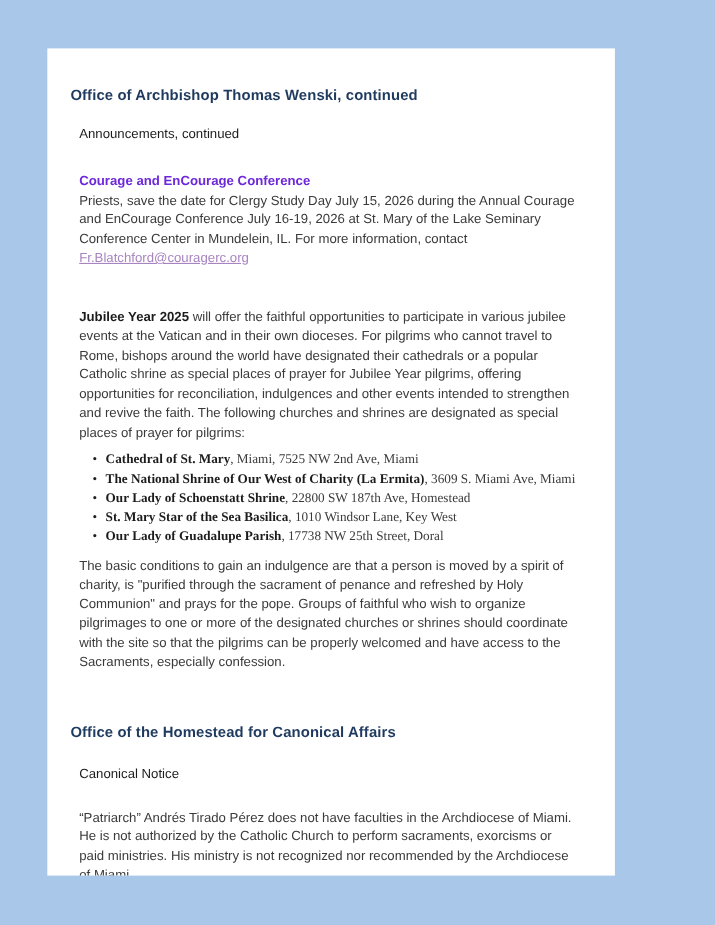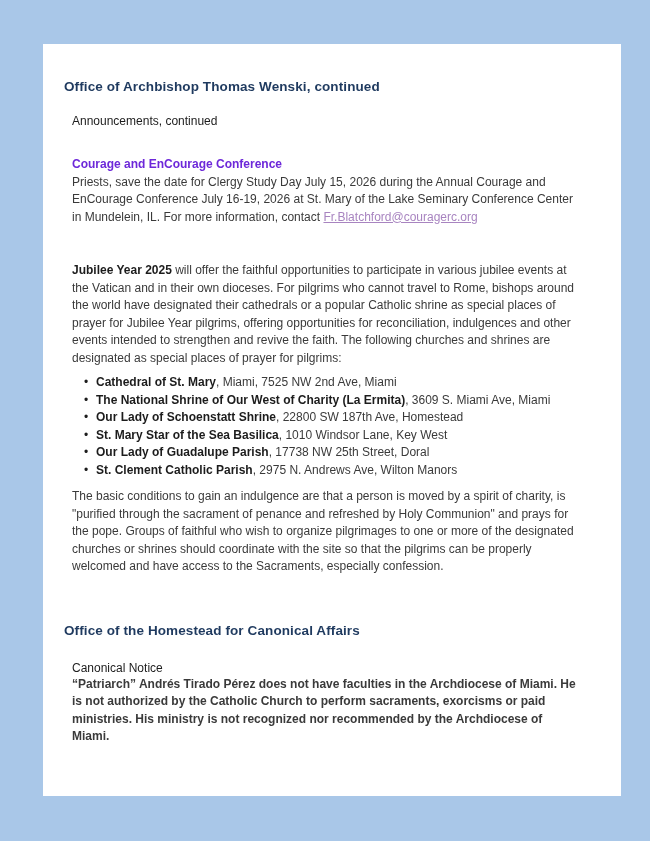--- a/index.html
+++ b/index.html
@@ -12,21 +12,21 @@
   *{box-sizing:border-box;margin:0;padding:0;}
   html,body{width:650px;height:841px;}
   body{
     background:var(--page-background);
     font-family:"Liberation Sans","DejaVu Sans",sans-serif;
     position:relative;
   }
   .card{
     position:absolute;
     left:43px;top:44px;
-    width:578px;height:752px;
+    width:516px;height:752px;
     background:var(--card-background);
     padding:34px 28px 0 21px;
     overflow:hidden;
   }
   h1.section-heading{
     font-size:13.5px;
     line-height:17px;
     font-weight:bold;
     color:var(--heading);
     letter-spacing:0.1px;
@@ -56,35 +56,36 @@
   .courage-block{margin-top:27px;max-width:505px;}
   .jubilee-block{margin-top:36px;max-width:512px;}
   .jubilee-block strong, li strong{color:#1c1c1c;}
   a.email-link{
     color:var(--link);
   }
   ul.sites{
     margin-top:7px;
     list-style:none;
     padding-left:24px;
+    font-family:Liberation Serif, serif;
   }
   ul.sites li{
     position:relative;
   }
   ul.sites li::before{
     content:"•";
     position:absolute;
     left:-12px;
     color:#1c1c1c;
     font-size:12px;
   }
   p.closing{margin-top:9px;max-width:512px;}
   h1.chancellor{margin-top:46px;}
   .subheading.notice{margin-top:22px;}
-  p.notice-body{margin-top:0;max-width:505px;font-weight:bold;}
+  p.notice-body{margin-top:24px;max-width:505px;}
 </style>
 </head>
 <body>
 
 <div class="card">
 
   <h1 class="section-heading">Office of Archbishop Thomas Wenski, continued</h1>
 
   <div class="section-content">
 
@@ -97,21 +98,20 @@
 
     <div class="jubilee-block">
       <p class="body"><strong>Jubilee Year 2025</strong><span> will offer the faithful opportunities to participate in various jubilee events at the Vatican and in their own dioceses. For pilgrims who cannot travel to Rome, bishops around the world have designated their cathedrals or a popular Catholic shrine as special places of prayer for Jubilee Year pilgrims, offering opportunities for reconciliation, indulgences and other events intended to strengthen and revive the faith. The following churches and shrines are designated as special places of prayer for pilgrims:</span></p>
 
       <ul class="sites">
         <li><strong>Cathedral of St. Mary</strong><span>, Miami, 7525 NW 2nd Ave, Miami</span></li>
         <li><strong>The National Shrine of Our West of Charity (La Ermita)</strong><span>, 3609 S. Miami Ave, Miami</span></li>
         <li><strong>Our Lady of Schoenstatt Shrine</strong><span>, 22800 SW 187th Ave, Homestead</span></li>
         <li><strong>St. Mary Star of the Sea Basilica</strong><span>, 1010 Windsor Lane, Key West</span></li>
         <li><strong>Our Lady of Guadalupe Parish</strong><span>, 17738 NW 25th Street, Doral</span></li>
-        <li><strong>St. Clement Catholic Parish</strong><span>, 2975 N. Andrews Ave, Wilton Manors</span></li>
       </ul>
 
       <p class="body closing">The basic conditions to gain an indulgence are that a person is moved by a spirit of charity, is "purified through the sacrament of penance and refreshed by Holy Communion" and prays for the pope. Groups of faithful who wish to organize pilgrimages to one or more of the designated churches or shrines should coordinate with the site so that the pilgrims can be properly welcomed and have access to the Sacraments, especially confession.</p>
     </div>
 
   </div>
 
   <h1 class="section-heading chancellor">Office of the Homestead for Canonical Affairs</h1>
 
   <div class="section-content">

